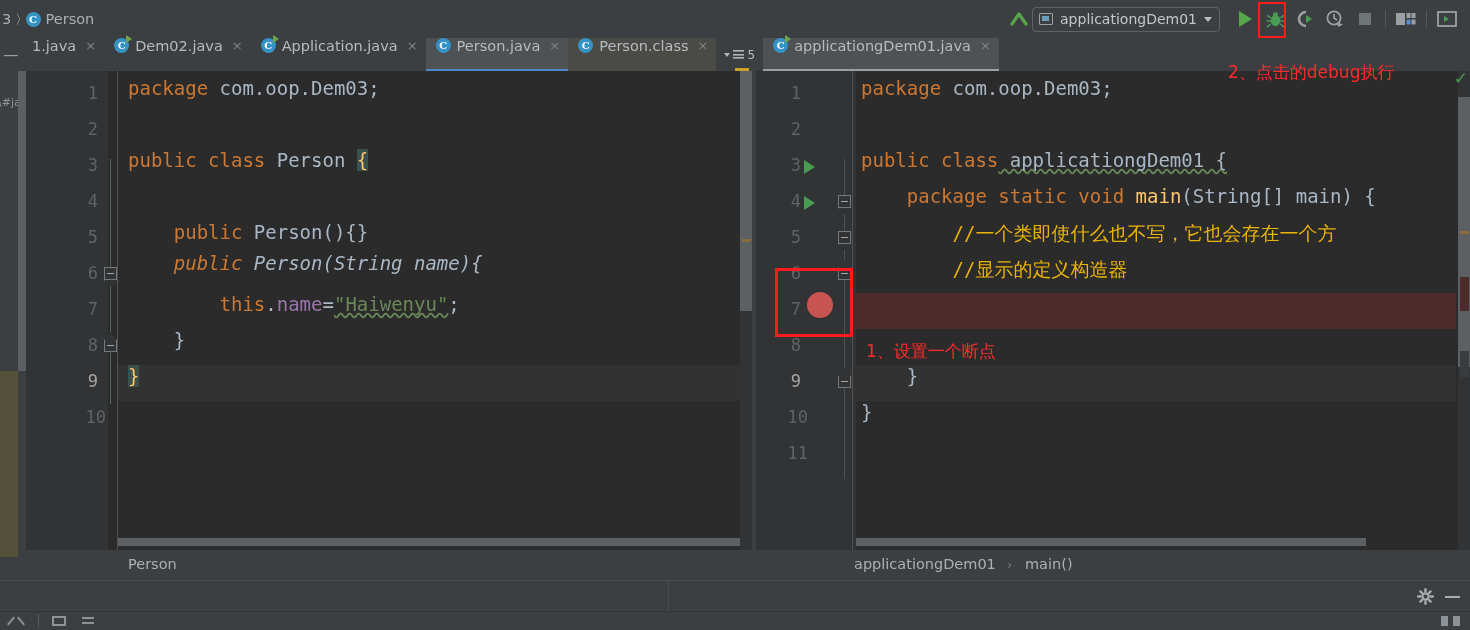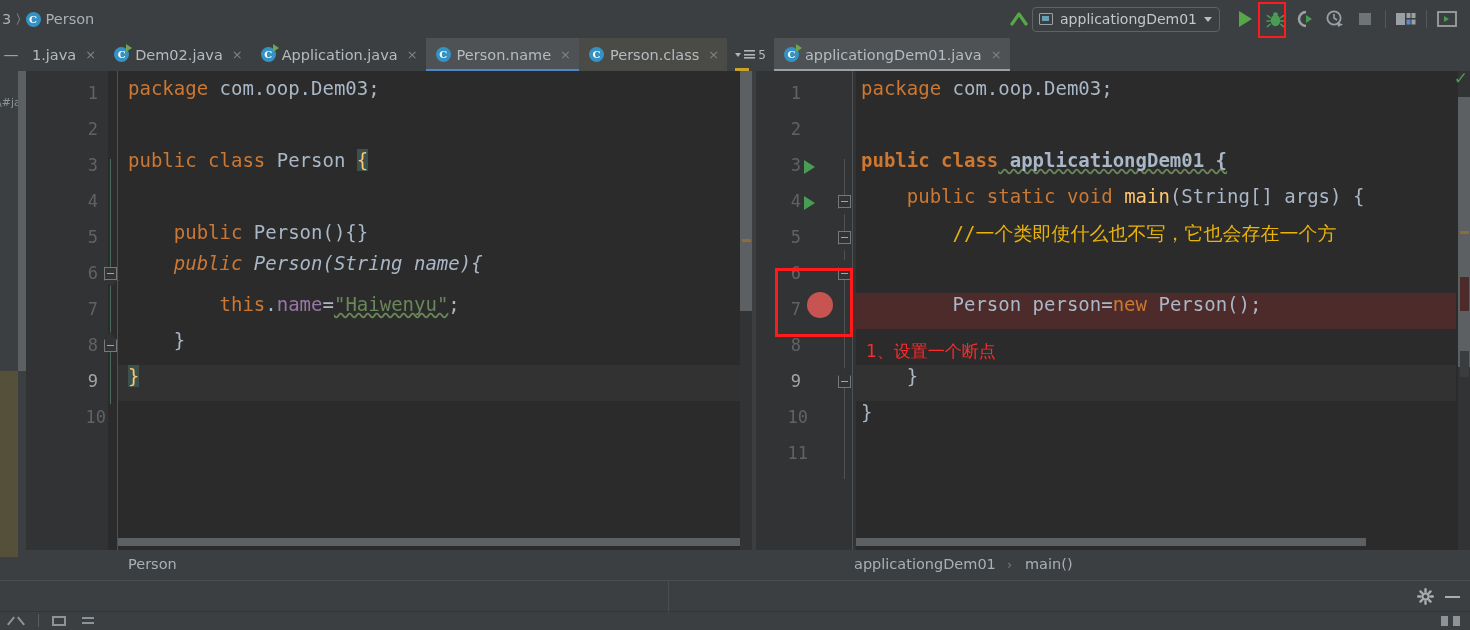--- a/index.html
+++ b/index.html
@@ -62,21 +62,21 @@
 
   
   .tabstrip {
     position: absolute; left: 0; top: 38px; width: 1470px; height: 33px;
     background: #3c3f41; display: flex; align-items: stretch;
   }
   .tabstrip .collapse-dash {
     width: 22px; display:flex; align-items:center; justify-content:center; color:#9aa0a4; font-size:15px;
   }
   .tab {
-    display: flex; align-items: center; gap: 6px;
+    display: flex; gap: 6px;
     padding: 0 8px 0 10px; height: 33px; position: relative;
     color: #b5bbbf; font-size: 14.5px; white-space: nowrap;
   }
   .tab.active-left { background: #4e5254; }
   .tab.active-left::after {
     content:""; position:absolute; left:0; right:0; bottom:0; height:2px; background:#4a88c7;
   }
   .tab.passive-sel { background: #4a4a46; }
   .tab.active-right { background: #4e5254; }
   .tab.active-right::after {
@@ -302,21 +302,21 @@
     </div>
 
     <div class="tab">
       <span class="cicon run-deco">C</span>
       <span>Application.java</span>
       <span class="xmark">×</span>
     </div>
 
     <div class="tab active-left">
       <span class="cicon">C</span>
-      <span>Person.name</span>
+      <span>Person.java</span>
       <span class="xmark">×</span>
     </div>
 
     <div class="tab passive-sel">
       <span class="cicon">C</span>
       <span>Person.class</span>
       <span class="xmark">×</span>
     </div>
 
     <div class="tabs-more">
@@ -406,24 +406,24 @@
       <div class="foldmark up" style="left:82px; top:196px;"></div>
       <div class="foldmark up" style="left:82px; top:304px;"></div>
       <div class="gutter-sep" style="left:96px;"></div>
 
       <div class="breakdot" style="left:51px; top:221px;"></div>
 
       <div class="codearea" style="left:97px; right:14px;">
         <div class="bpline" style="top:222px;"></div>
         <div class="curline" style="top:294px;"></div>
         <div class="cl" style="top:6px;  left:8px;"><span class="k">package</span><span class="ty"> com.oop.Dem03;</span></div>
-        <div class="cl" style="top:78px; left:8px;font-weight:bold;"><span class="k">public class</span><span class="ty sq"> applicationgDem01 {</span></div>
-        <div class="cl" style="top:114px;left:8px;"><span class="ty">    </span><span class="k">public static void</span><span class="ty"> </span><span class="meth">main</span><span class="ty">(String[] args) {</span></div>
+        <div class="cl" style="top:78px; left:8px;"><span class="k">public class</span><span class="ty sq"> applicationgDem01 {</span></div>
+        <div class="cl" style="top:114px;left:8px;"><span class="ty">    </span><span class="k">package static void</span><span class="ty"> </span><span class="meth">main</span><span class="ty">(String[] main) {</span></div>
         <div class="cl" style="top:150px;left:8px;"><span class="ty">        </span><span class="cmt">//一个类即使什么也不写，它也会存在一个方</span></div>
-        <div class="cl" style="top:222px;left:8px;"><span class="ty">        Person person=</span><span class="k">new</span><span class="ty"> Person();</span></div>
+        <div class="cl" style="top:186px;left:8px;"><span class="ty">        </span><span class="cmt">//显示的定义构造器</span></div>
         <div class="cl" style="top:294px;left:8px;"><span class="ty">    }</span></div>
         <div class="cl" style="top:330px;left:8px;"><span class="ty">}</span></div>
       </div>
 
       <div class="hscroll" style="left:100px; width:510px;"></div>
 
       <div class="markstrip">
         <span class="checkmark">✓</span>
         <div class="rs-thumb" style="top:26px; height:270px;"></div>
         <div class="mark" style="top:160px; background:#8a6d3b;"></div>
@@ -470,15 +470,16 @@
     <span class="fsq" style="left:20px; top:4px; width:2px; height:10px; transform:rotate(-40deg);"></span>
     <span class="fsq" style="left:38px; top:2px; width:1px; height:13px; background:#595d60;"></span>
     <span class="fsq" style="left:52px; top:4px; width:14px; height:10px; background:none; border:2px solid #8d9396;"></span>
     <span class="fsq" style="left:82px; top:5px; width:12px; height:2px;"></span>
     <span class="fsq" style="left:82px; top:10px; width:12px; height:2px;"></span>
     <span class="fsq" style="right:22px; top:4px; width:7px; height:10px;"></span>
     <span class="fsq" style="right:10px; top:4px; width:7px; height:10px;"></span>
   </div>
 
   <div class="annot annot-1">1、设置一个断点</div>
+  <div class="annot annot-2">2、点击的debug执行</div>
   <div class="bp-hl"></div>
 
 </div>
 
 </body></html>

